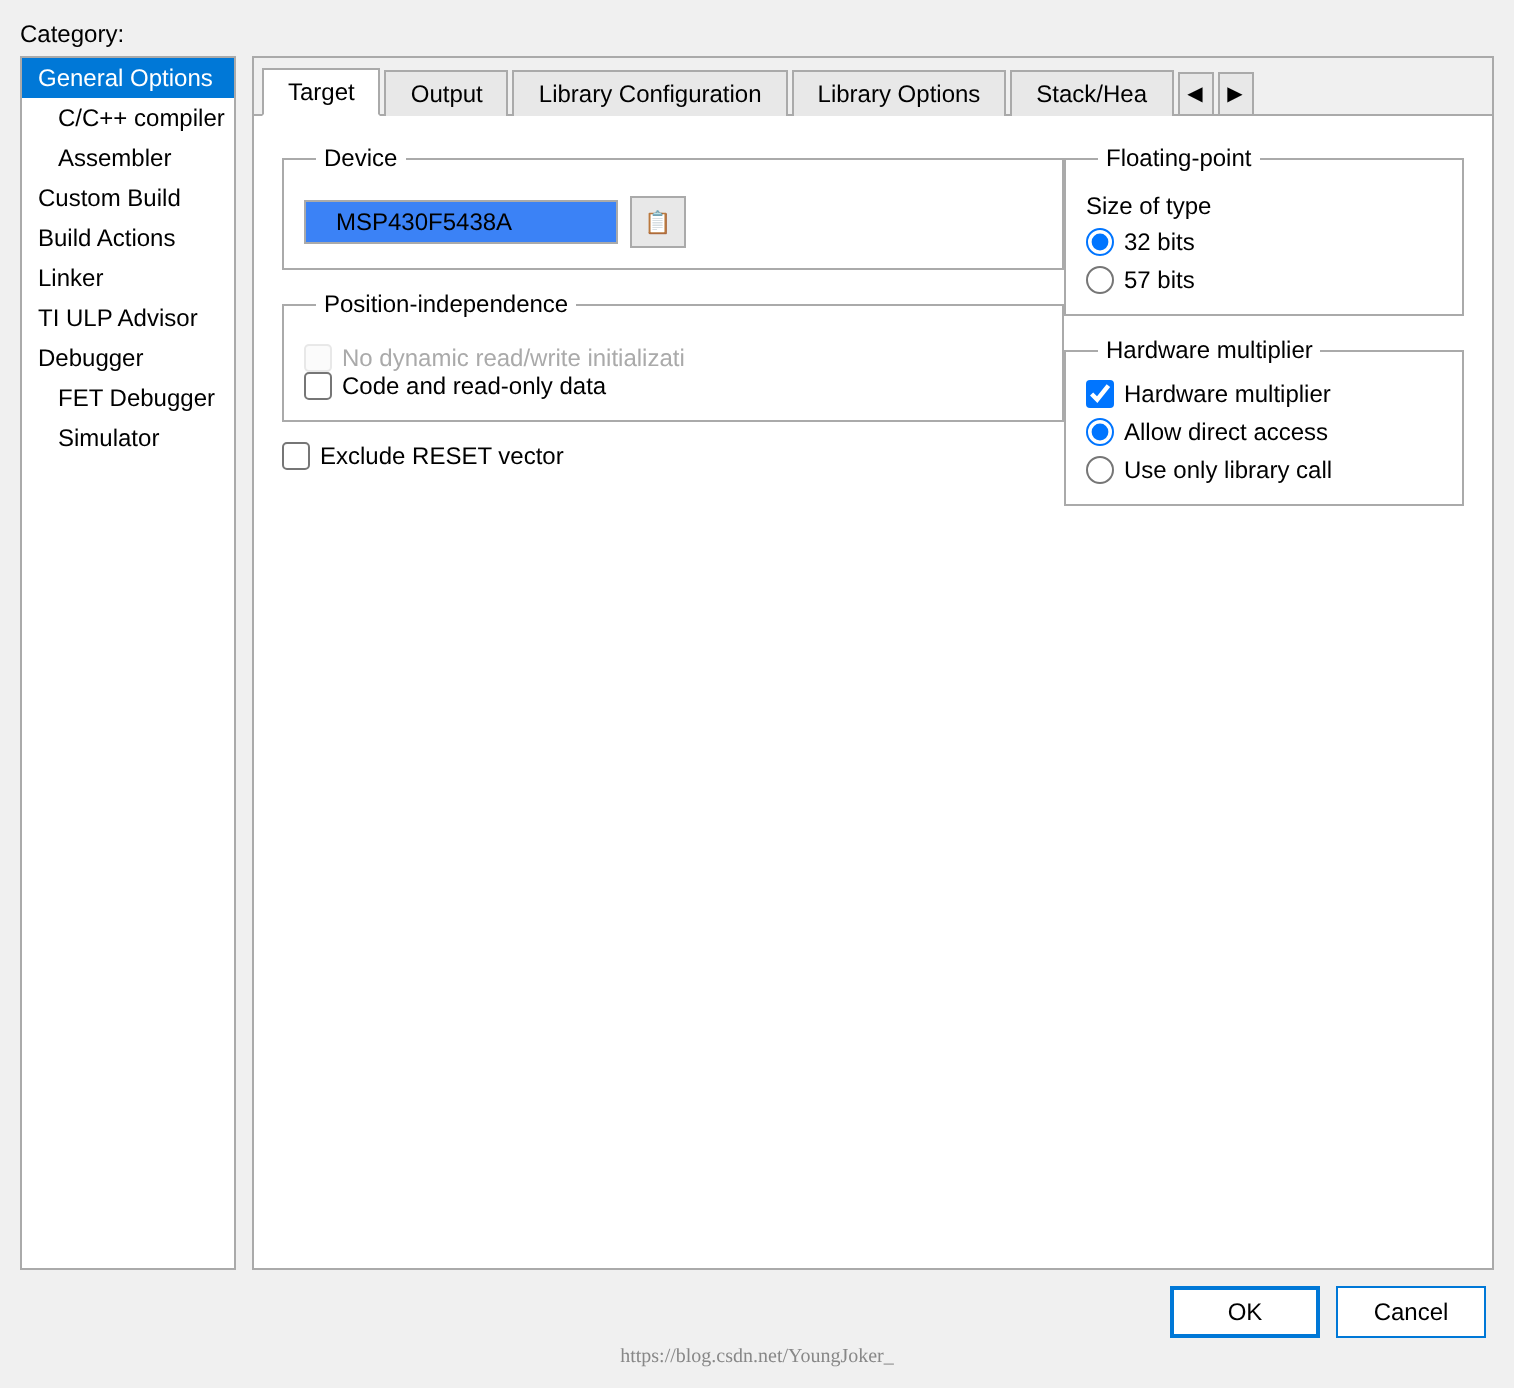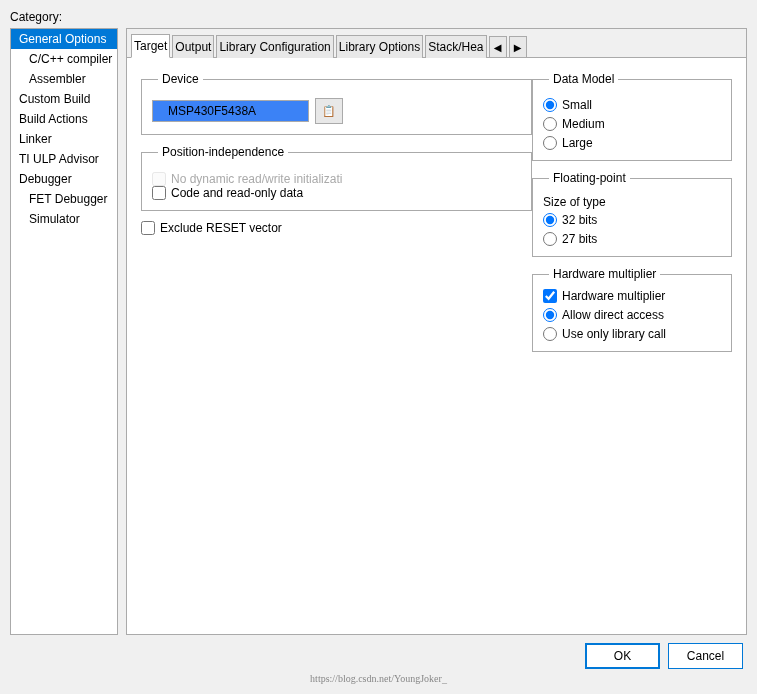--- a/index.html
+++ b/index.html
@@ -59,21 +59,21 @@
     }
     .tabs-bar {
       display: flex;
       align-items: flex-end;
       border-bottom: 1px solid #aaa;
       padding: 4px 4px 0 4px;
       background: #f0f0f0;
       position: relative;
     }
     .tab {
-      padding: 4px 2px;
+      padding: 4px 12px;
       font-size: 12px;
       border: 1px solid #aaa;
       border-bottom: none;
       background: #e8e8e8;
       cursor: pointer;
       margin-right: 2px;
       position: relative;
       top: 1px;
     }
     .tab.active {
@@ -299,49 +299,32 @@
 
           <div class="check-item">
             <input type="checkbox" style="">
             <label>Exclude RESET vector</label>
           </div>
 
         </div>
 
         <div class="right-col">
 
-          <fieldset class="fieldset">
-            <legend>Data Model</legend>
-            <div class="radio-group">
-              <div class="radio-item">
-                <input type="radio" name="datamodel" checked="" style="">
-                <label>Small</label>
-              </div>
-              <div class="radio-item">
-                <input type="radio" name="datamodel" style="">
-                <label>Medium</label>
-              </div>
-              <div class="radio-item">
-                <input type="radio" name="datamodel" style="">
-                <label>Large</label>
-              </div>
-            </div>
-          </fieldset>
 
           <fieldset class="fieldset">
             <legend>Floating-point</legend>
             <div class="section-label">Size of type</div>
             <div class="radio-group">
               <div class="radio-item">
                 <input type="radio" name="floatsize" checked="" style="">
                 <label>32 bits</label>
               </div>
               <div class="radio-item">
                 <input type="radio" name="floatsize" style="">
-                <label>27 bits</label>
+                <label>57 bits</label>
               </div>
             </div>
           </fieldset>
 
           <fieldset class="fieldset">
             <legend>Hardware multiplier</legend>
             <div class="check-item" style="margin-bottom:5px">
               <input type="checkbox" checked="" style="">
               <label>Hardware multiplier</label>
             </div>

